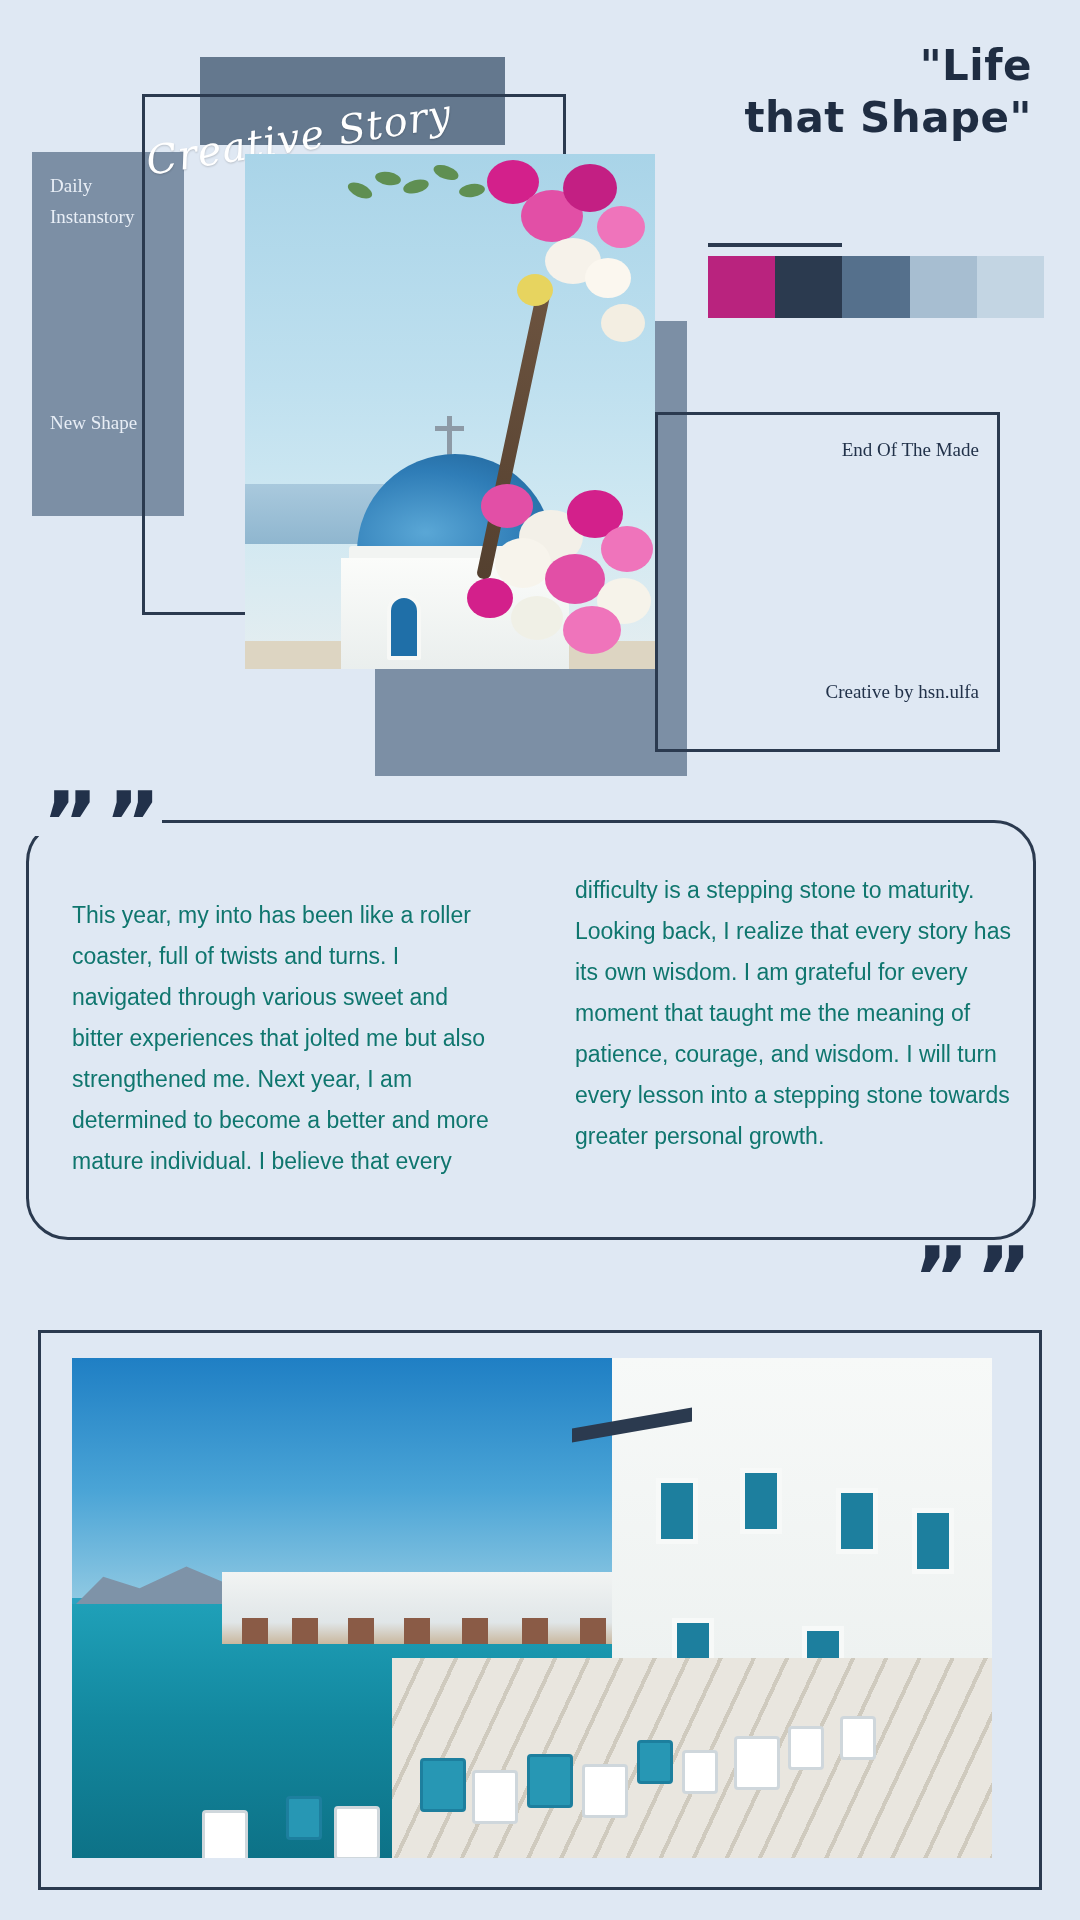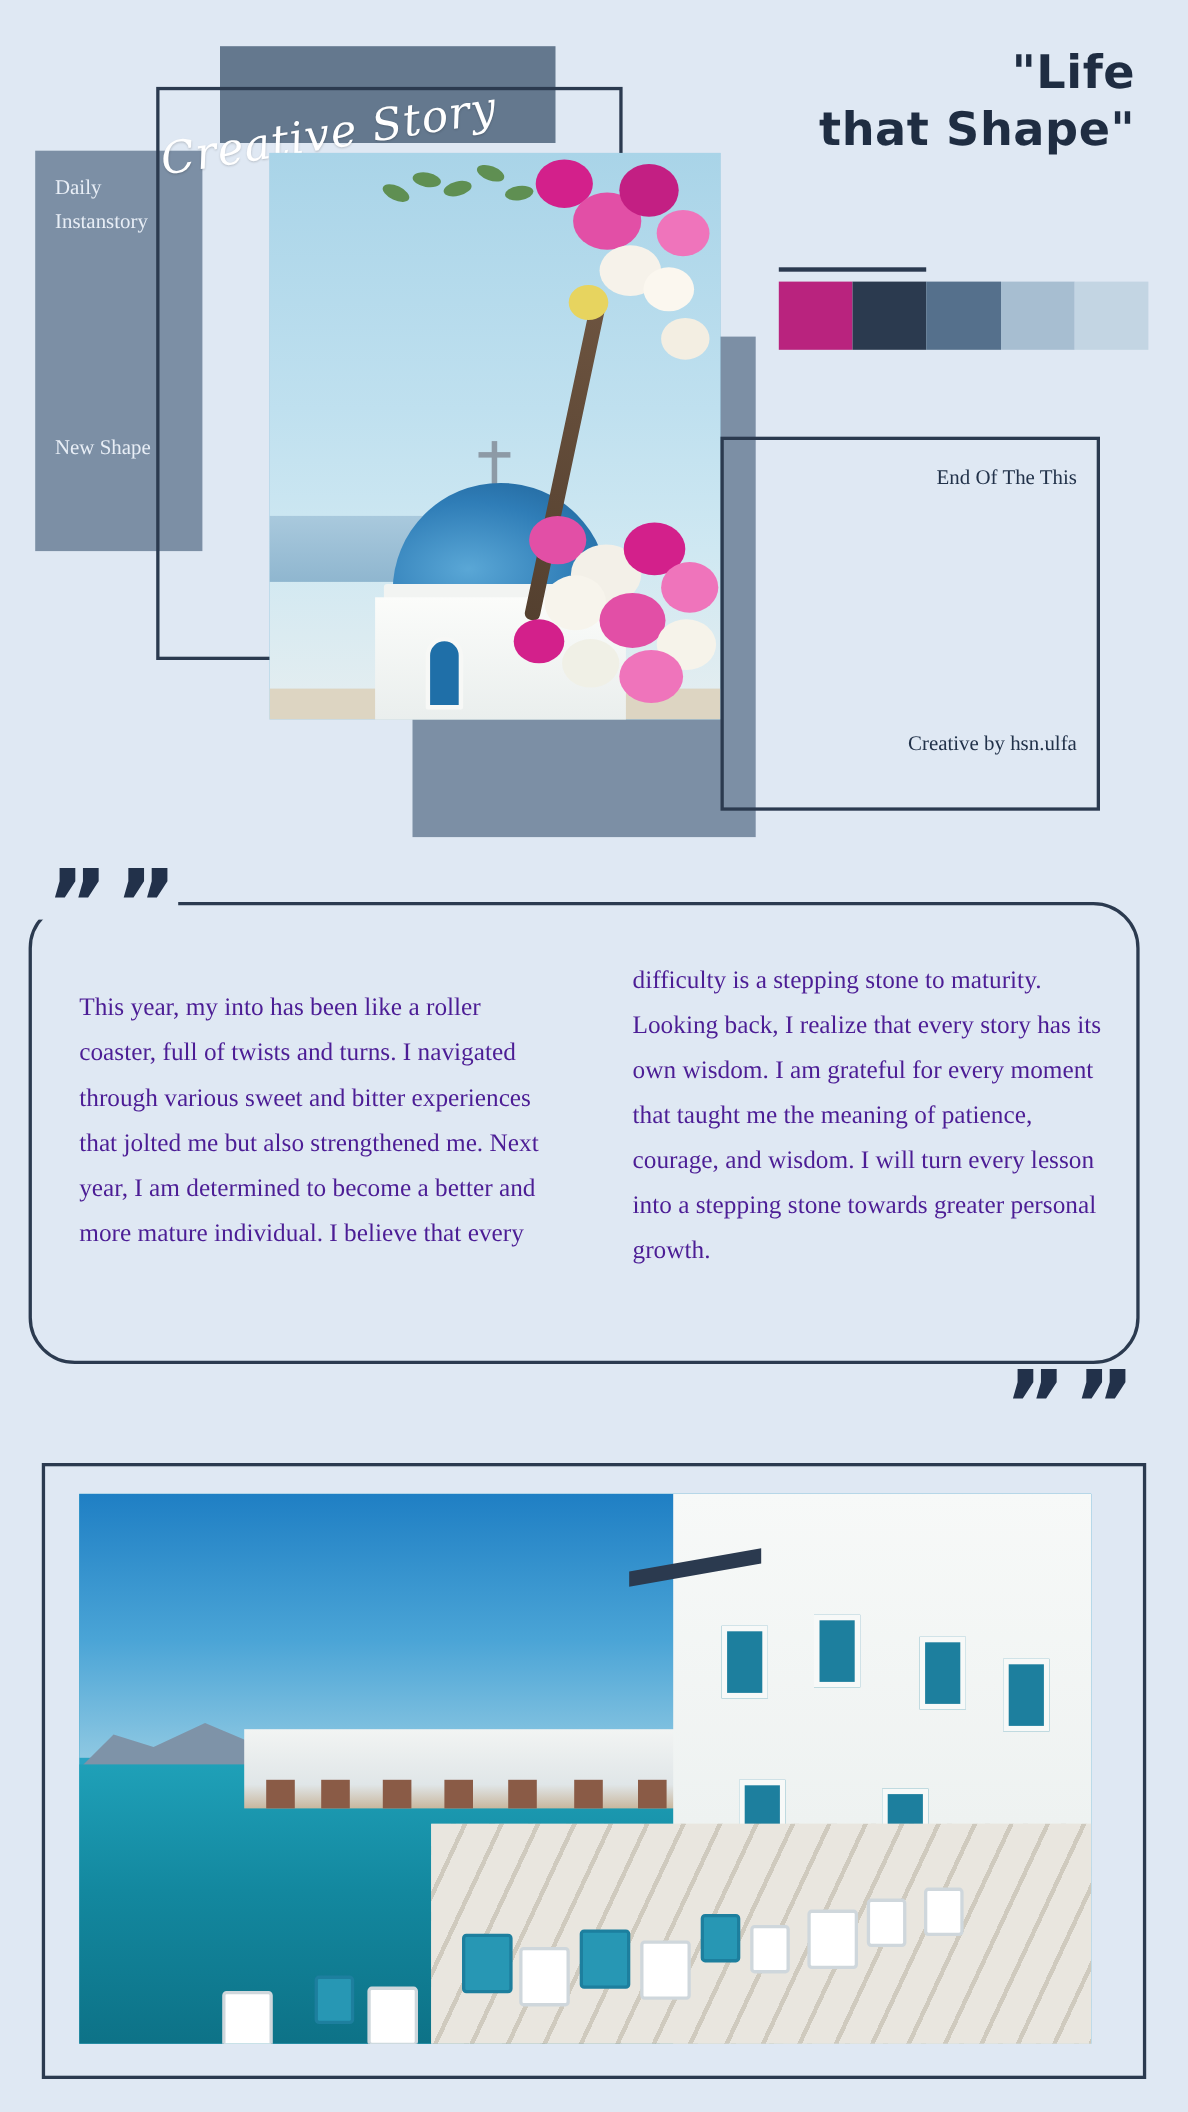--- a/index.html
+++ b/index.html
@@ -11,21 +11,21 @@
     overflow: hidden;
   }
   .page {
     position: relative;
     width: 1080px;
     height: 1920px;
     background: #dfe8f3;
   }
 
   
-  .collage { position: absolute; left: 0; top: 1px; width: 904px; height: 780px; }
+  .collage { position: absolute; left: 0; top: 16px; width: 904px; height: 780px; }
 
   .slab-left {
     position: absolute;
     left: 32px; top: 136px;
     width: 152px; height: 364px;
     background: #7c8fa5;
   }
   .slab-left .tag {
     position: absolute;
     left: 18px;
@@ -215,24 +215,24 @@
   .q-open { left: 42px; top: 20px; }
   .q-close { right: 42px; top: 475px; }
   .q-mask-top {
     position: absolute; left: 34px; top: 50px; width: 128px; height: 26px; background: #dfe8f3;
   }
   .q-mask-bottom {
     position: absolute; right: 34px; top: 525px; width: 128px; height: 26px; background: #dfe8f3;
   }
   .qcol {
     position: absolute;
-    font-family: Liberation Serif, serif;
+    font-family: Liberation Sans, sans-serif;
     font-size: 23px;
     line-height: 41px;
-    color: #4c1d95;
+    color: #0f766e;
   }
   .qcol-left { left: 72px; top: 135px; width: 420px; }
   .qcol-right { left: 575px; top: 110px; width: 440px; }
 
   
   .bottom-frame {
     position: absolute;
     left: 38px; top: 1330px;
     width: 1004px; height: 560px;
     border: 3px solid #2b3a4f;
@@ -343,21 +343,21 @@
         <span class="fl" style="left:250px;top:384px;width:56px;height:50px;background:#f7f4ec;"></span>
         <span class="fl" style="left:300px;top:400px;width:60px;height:50px;background:#e24fa6;"></span>
         <span class="fl" style="left:352px;top:424px;width:54px;height:46px;background:#f6f3ea;"></span>
         <span class="fl" style="left:222px;top:424px;width:46px;height:40px;background:#d3208b;"></span>
         <span class="fl" style="left:266px;top:442px;width:52px;height:44px;background:#f0f0e6;"></span>
         <span class="fl" style="left:318px;top:452px;width:58px;height:48px;background:#ef74bb;"></span>
       </div>
     </div>
 
     <div class="frame-right">
-      <div class="lbl lbl-top">End Of The This</div>
+      <div class="lbl lbl-top">End Of The Made</div>
       <div class="lbl lbl-bottom">Creative by hsn.ulfa</div>
     </div>
 
   </div>
 
   <div class="title">
     <div>"Life</div>
     <div>that Shape"</div>
   </div>
   <div class="title-rule"></div>

